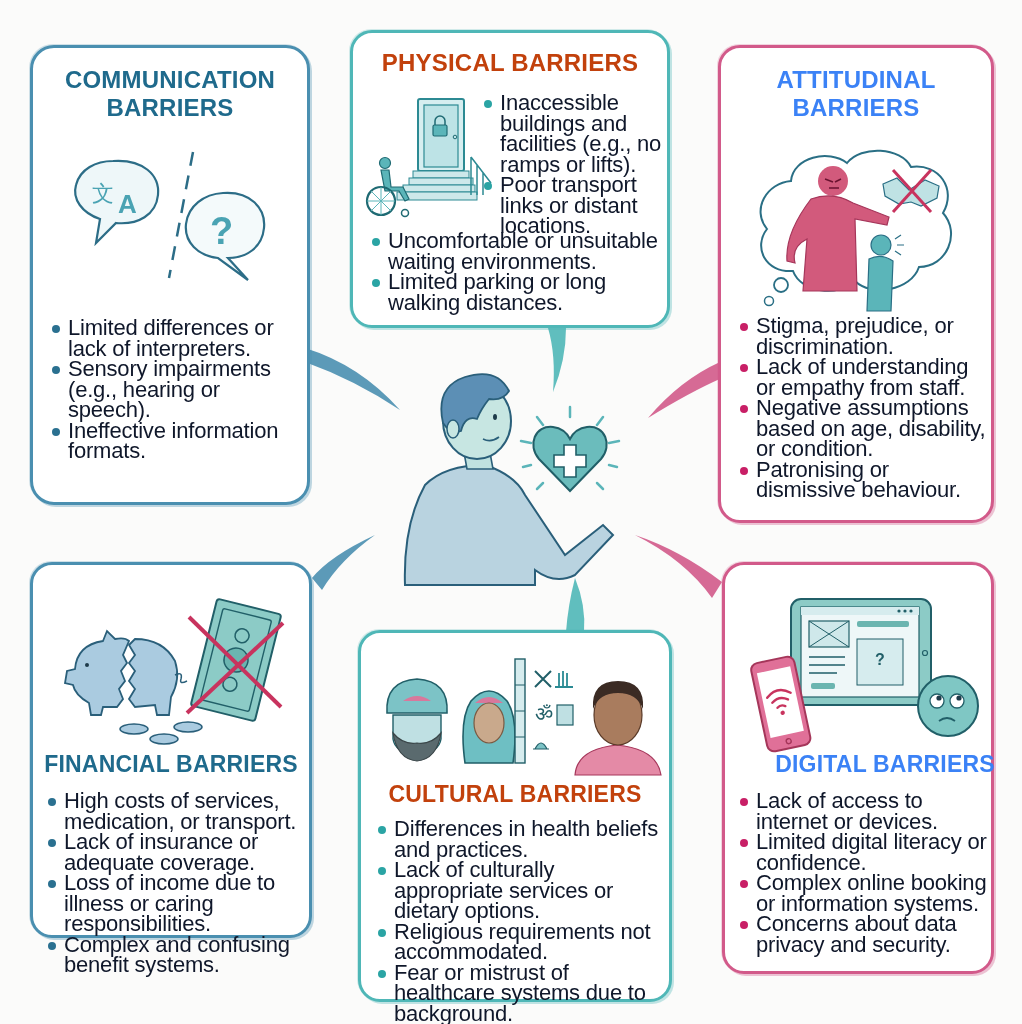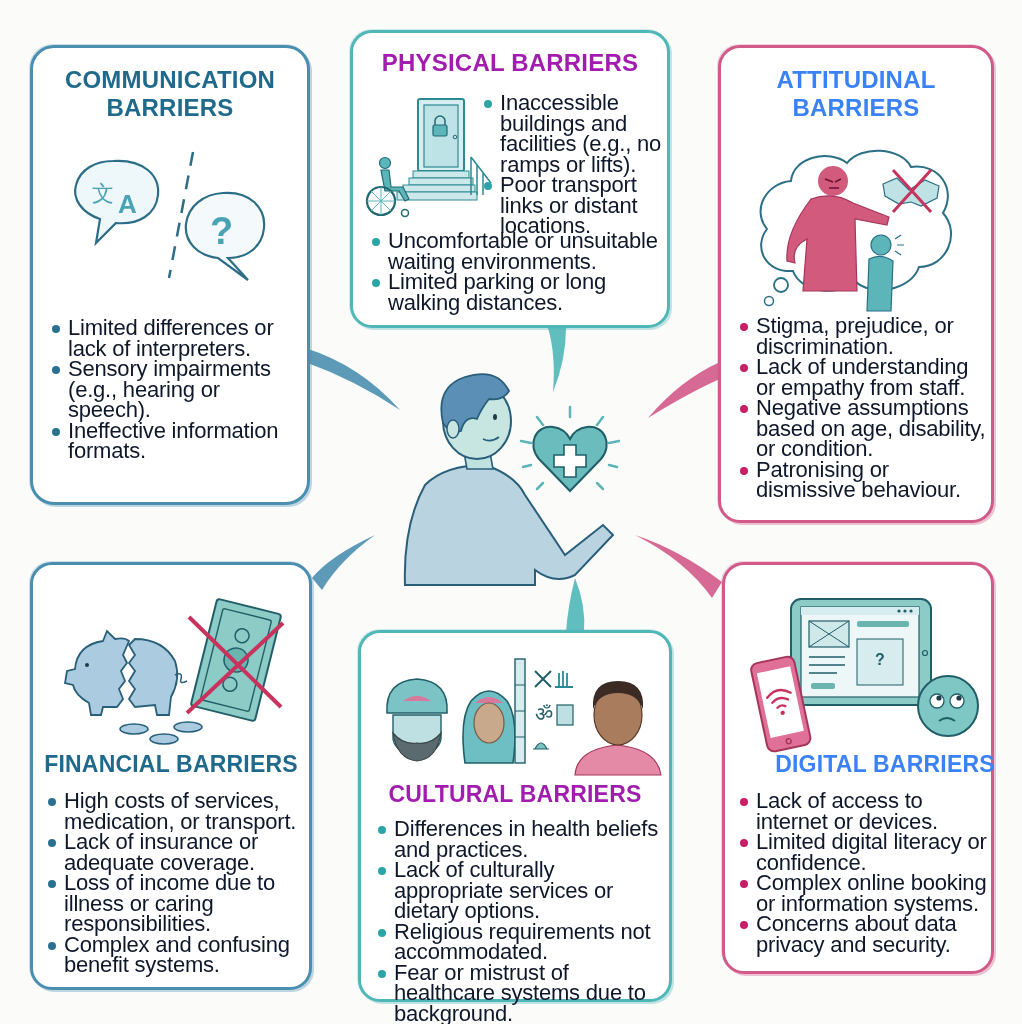--- a/index.html
+++ b/index.html
@@ -17,21 +17,21 @@
   .card.pink { border-color: #d25a8a; box-shadow: 2px 2px 0 rgba(210,90,138,0.35), -1px -1px 0 rgba(210,90,138,0.25); }
 
   .title {
     position: absolute;
     font-weight: bold;
     text-align: center;
     letter-spacing: 0.2px;
     line-height: 1.15;
   }
   .title.blue { color: #1f6a8c; }
-  .title.teal { color: #a21caf; }
+  .title.teal { color: #c2410c; }
   .title.pink { color: #3b82f6; }
 
   ul.bullets { position: absolute; list-style: none; }
   ul.bullets li {
     position: relative;
     padding-left: 19px;
     font-size: 22px;
     line-height: 20.5px;
     color: #0f172a;
     letter-spacing: -0.2px;
@@ -180,21 +180,21 @@
     <line x1="104" y1="36" x2="94" y2="38"></line>
     <line x1="8" y1="62" x2="16" y2="60"></line>
     <line x1="102" y1="62" x2="94" y2="60"></line>
     <line x1="22" y1="84" x2="28" y2="78"></line>
     <line x1="88" y1="84" x2="82" y2="78"></line>
   </g>
   <path d="M55 86 L24 54 C12 40 20 20 38 22 C46 23 52 28 55 34 C58 28 64 23 72 22 C90 20 98 40 86 54 Z" fill="#6bbcbc" stroke="#215f68" stroke-width="2"></path>
   <path d="M49 40 h12 v10 h10 v12 h-10 v10 h-12 v-10 h-10 v-12 h10 Z" fill="#ffffff" stroke="#215f68" stroke-width="1.6"></path>
 </svg>
 
-<section class="card blue" style="left:30px;top:562px;width:282px;height:428px;">
+<section class="card blue" style="left:30px;top:562px;width:282px;height:376px;">
   <svg width="130" height="100" style="left:30px;top:60px;">
     <path d="M12 44 Q14 20 40 16 L44 6 L52 14 Q62 12 66 16 L60 30 L64 38 L58 46 L62 56 L56 64 L60 74 L54 82 L40 82 L38 90 L28 90 L26 78 Q12 70 10 60 L2 58 L4 46 Z" fill="#aacbe0" stroke="#2a5f7a" stroke-width="1.8"></path>
     <path d="M72 14 Q100 14 112 36 Q118 54 108 72 L106 90 L94 90 L92 80 L72 82 L66 74 L72 64 L66 56 L72 46 L66 38 L72 30 L66 20 Z" fill="#aacbe0" stroke="#2a5f7a" stroke-width="1.8"></path>
     <circle cx="24" cy="40" r="2" fill="#1e3b4a"></circle>
     <path d="M112 50 q8 -4 6 4 q-2 6 6 2" fill="none" stroke="#2a5f7a" stroke-width="1.5"></path>
   </svg>
   <svg width="90" height="40" style="left:85px;top:150px;">
     <ellipse cx="16" cy="14" rx="14" ry="5" fill="#aacbe0" stroke="#2a5f7a" stroke-width="1.5"></ellipse>
     <ellipse cx="46" cy="24" rx="14" ry="5" fill="#aacbe0" stroke="#2a5f7a" stroke-width="1.5"></ellipse>
     <ellipse cx="70" cy="12" rx="14" ry="5" fill="#aacbe0" stroke="#2a5f7a" stroke-width="1.5"></ellipse>

